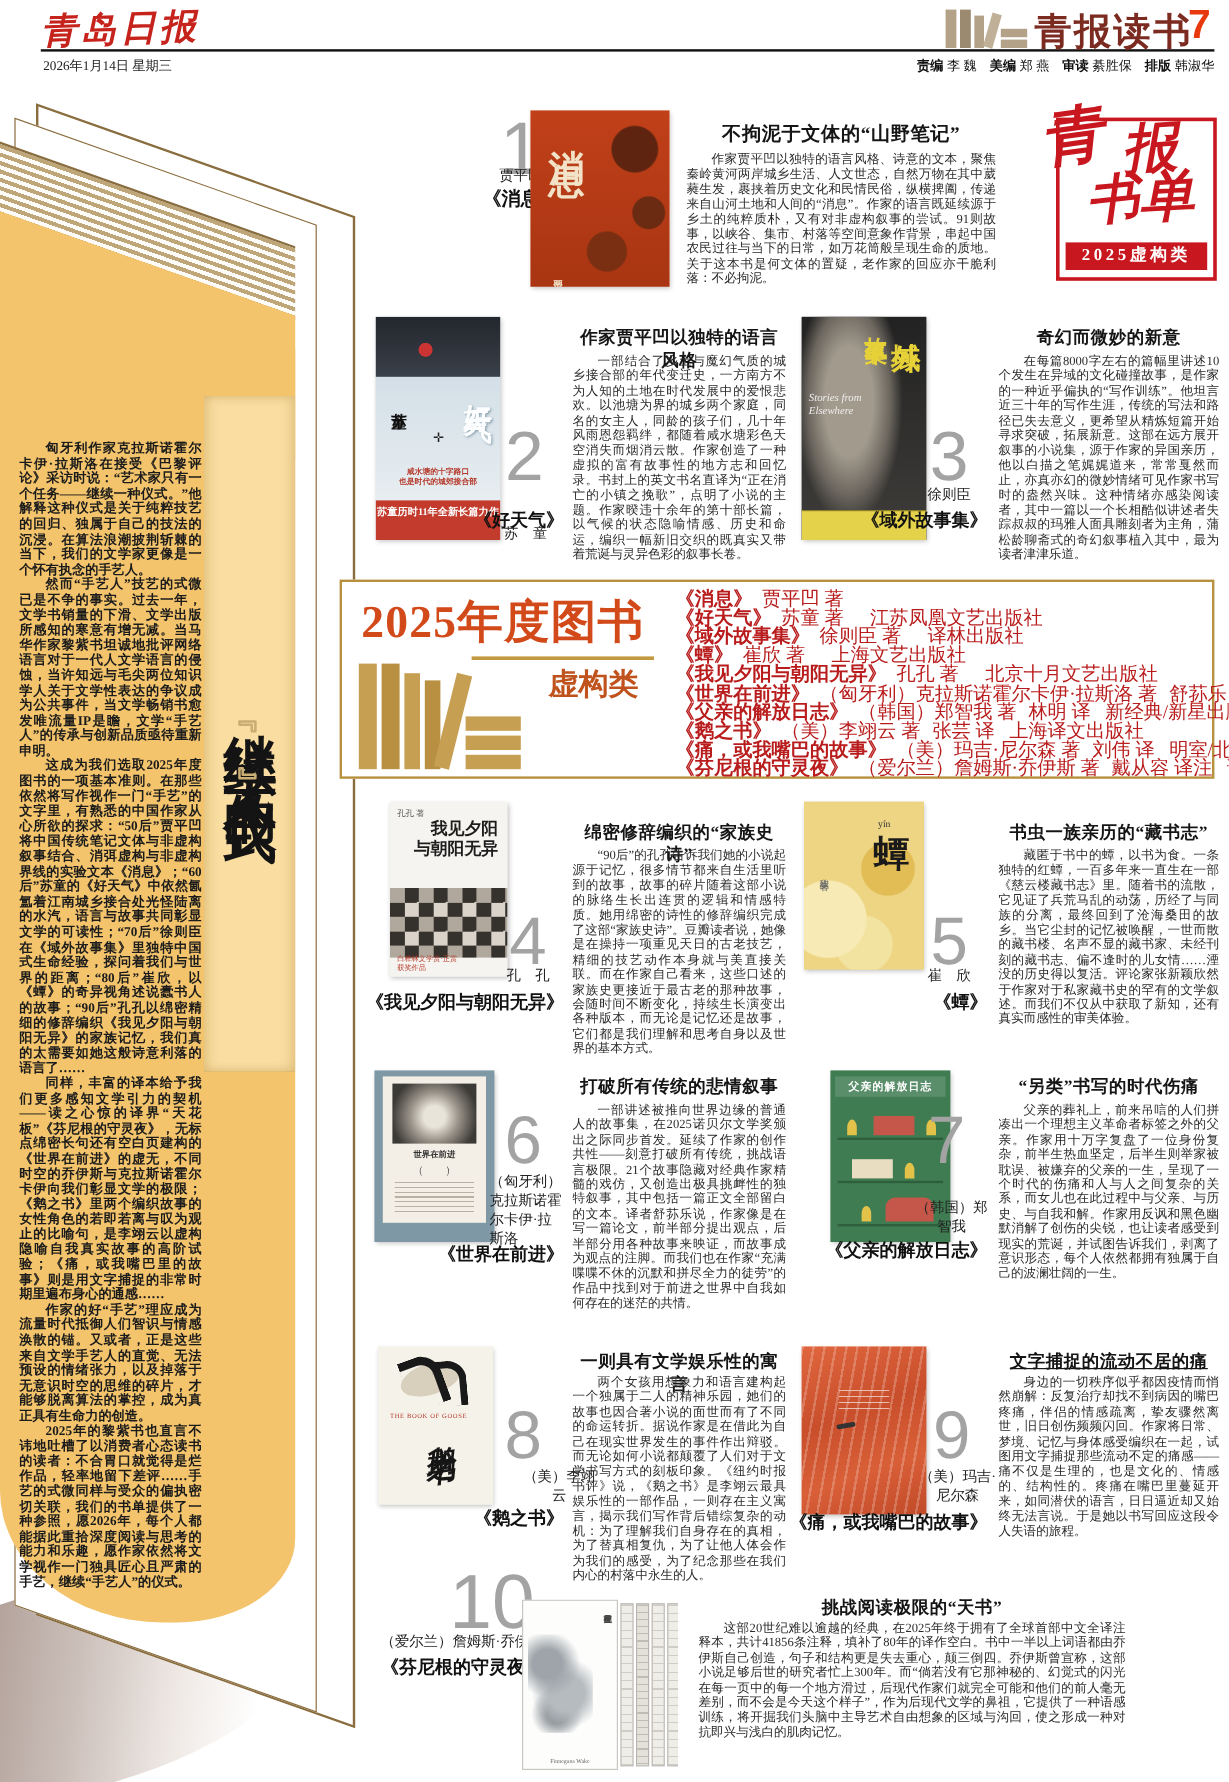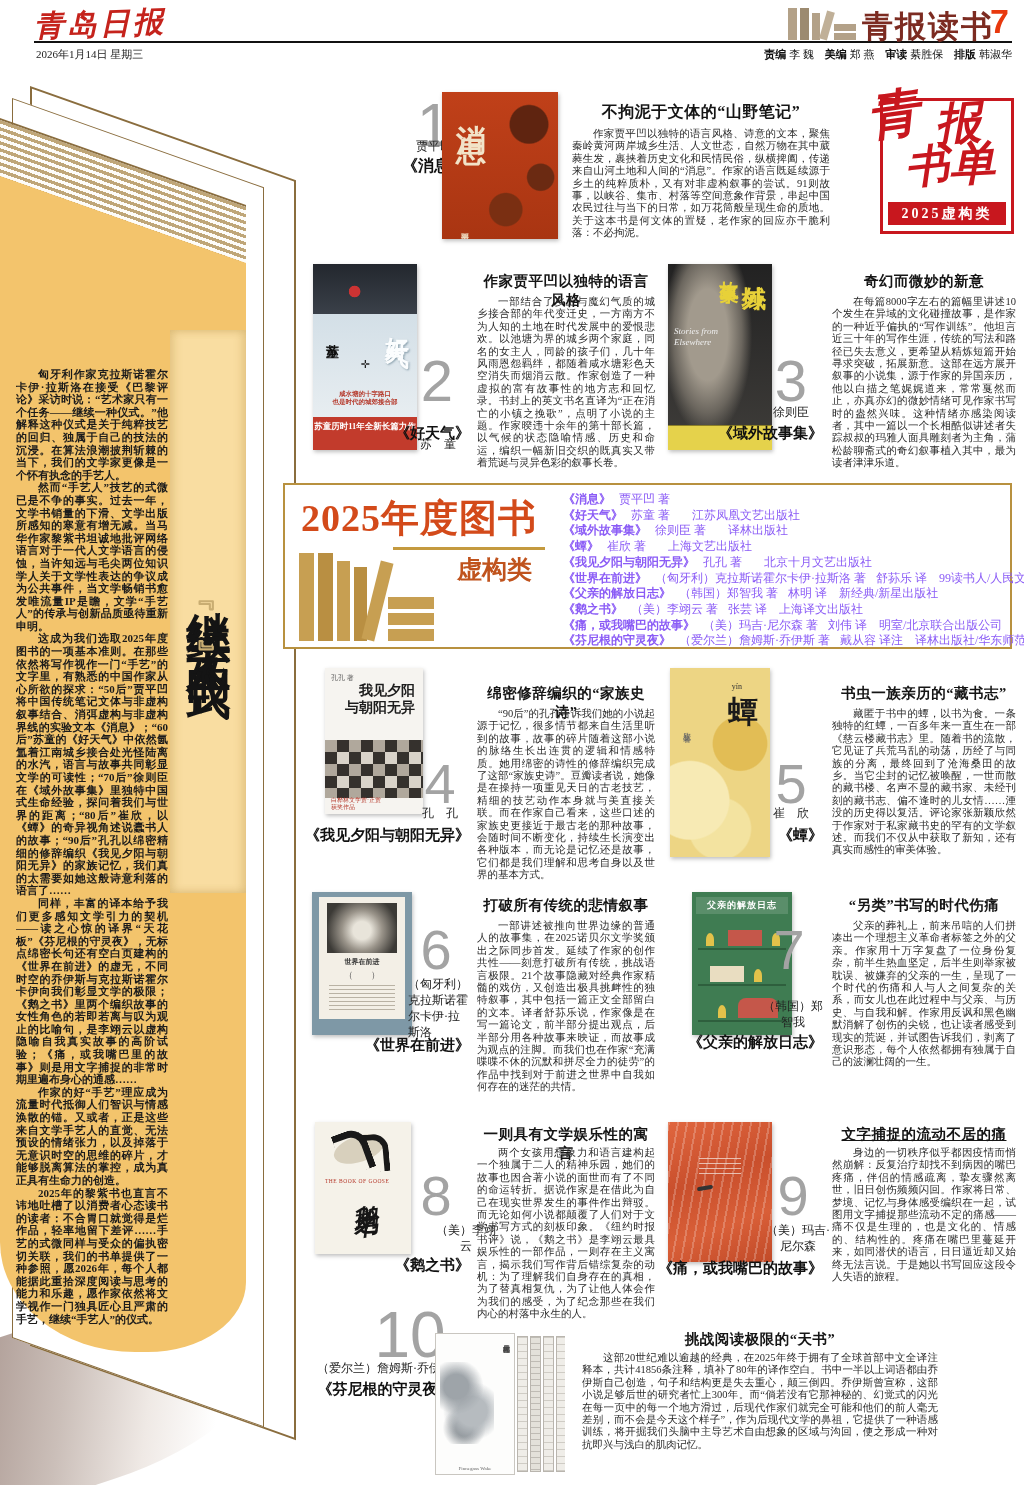--- a/index.html
+++ b/index.html
@@ -149,21 +149,21 @@
   .lb-rule{position:absolute;left:108px;top:62px;width:152px;height:3px;background:#c49a3f;}
   .lb-sub{position:absolute;left:172px;top:68px;font-size:25px;font-weight:900;color:#c0531d;}
   .lb-icon{position:absolute;left:14px;bottom:6px;display:flex;align-items:flex-end;gap:4px;height:90px;}
   .lb-icon i{display:block;background:#c79f52;}
   .lb-icon .b1{width:15px;height:88px;}.lb-icon .b2{width:15px;height:88px;background:#b98f42;}
   .lb-icon .b3{width:13px;height:80px;}.lb-icon .b4{width:13px;height:74px;background:#b98f42;}
   .lb-icon .sl{width:13px;height:80px;transform:rotate(14deg);}
   .lb-icon .hst{display:flex;flex-direction:column;gap:4px;}
   .lb-icon .h{width:46px;height:12px;}
   .lb-list{position:absolute;left:278px;top:7px;right:10px;}
-  .lb-row{font-size:12px;line-height:15.7px;white-space:nowrap;color:#8b5cf6;}
+  .lb-row{font-size:16px;line-height:15.7px;white-space:nowrap;color:#b91c1c;}
   .lb-t{font-weight:900;}
   .lb-a{margin-left:8px;}
   .lb-tr{margin-left:10px;}
   .lb-p{margin-left:12px;}
 </style>
 </head>
 <body>
 
 <div class="page">
 
@@ -289,21 +289,21 @@
     <div class="c4-t2">与朝阳无异</div>
     <div class="c4-checker"></div>
     <div class="c4-award"><span>白桦林文学赏·正赏</span><br><span>获奖作品</span></div>
   </div>
   <div class="num" style="left:415px;top:756px;font-size:56px;width:50px;text-align:center;">4</div>
   <div class="auth" style="left:408px;top:805px;width:64px;">孔　孔</div>
   <div class="btitle" style="left:280px;top:826px;width:190px;text-align:right;">《我见夕阳与朝阳无异》</div>
   <div class="bhead" style="left:478px;top:684px;width:176px;">绵密修辞编织的“家族史诗”</div>
   <div class="bbody" style="left:477px;top:708px;width:178px;">“90后”的孔孔告诉我们她的小说起源于记忆，很多情节都来自生活里听到的故事，故事的碎片随着这部小说的脉络生长出连贯的逻辑和情感特质。她用绵密的诗性的修辞编织完成了这部“家族史诗”。豆瓣读者说，她像是在操持一项重见天日的古老技艺，精细的技艺动作本身就与美直接关联。而在作家自己看来，这些口述的家族史更接近于最古老的那种故事，会随时间不断变化，持续生长演变出各种版本，而无论是记忆还是故事，它们都是我们理解和思考自身以及世界的基本方式。</div>
 
-  <div class="cover c5" style="left:670px;top:668px;width:100px;height:189px;text-decoration:underline;">
+  <div class="cover c5" style="left:670px;top:668px;width:100px;height:140px;text-decoration:underline;">
     <div class="c5-py">yín</div>
     <div class="c5-title">蟫</div>
     <div class="c5-auth">崔欣 著</div>
   </div>
   <div class="num" style="left:766px;top:756px;font-size:56px;width:50px;text-align:center;">5</div>
   <div class="auth" style="left:759px;top:805px;width:64px;">崔　欣</div>
   <div class="btitle" style="left:633px;top:826px;width:190px;text-align:right;">《蟫》</div>
   <div class="bhead" style="left:833px;top:684px;width:182px;">书虫一族亲历的“藏书志”</div>
   <div class="bbody" style="left:832px;top:708px;width:184px;">藏匿于书中的蟫，以书为食。一条独特的红蟫，一百多年来一直生在一部《慈云楼藏书志》里。随着书的流散，它见证了兵荒马乱的动荡，历经了与同族的分离，最终回到了沧海桑田的故乡。当它尘封的记忆被唤醒，一世而散的藏书楼、名声不显的藏书家、未经刊刻的藏书志、偏不逢时的儿女情……湮没的历史得以复活。评论家张新颖欣然于作家对于私家藏书史的罕有的文学叙述。而我们不仅从中获取了新知，还有真实而感性的审美体验。</div>
 

